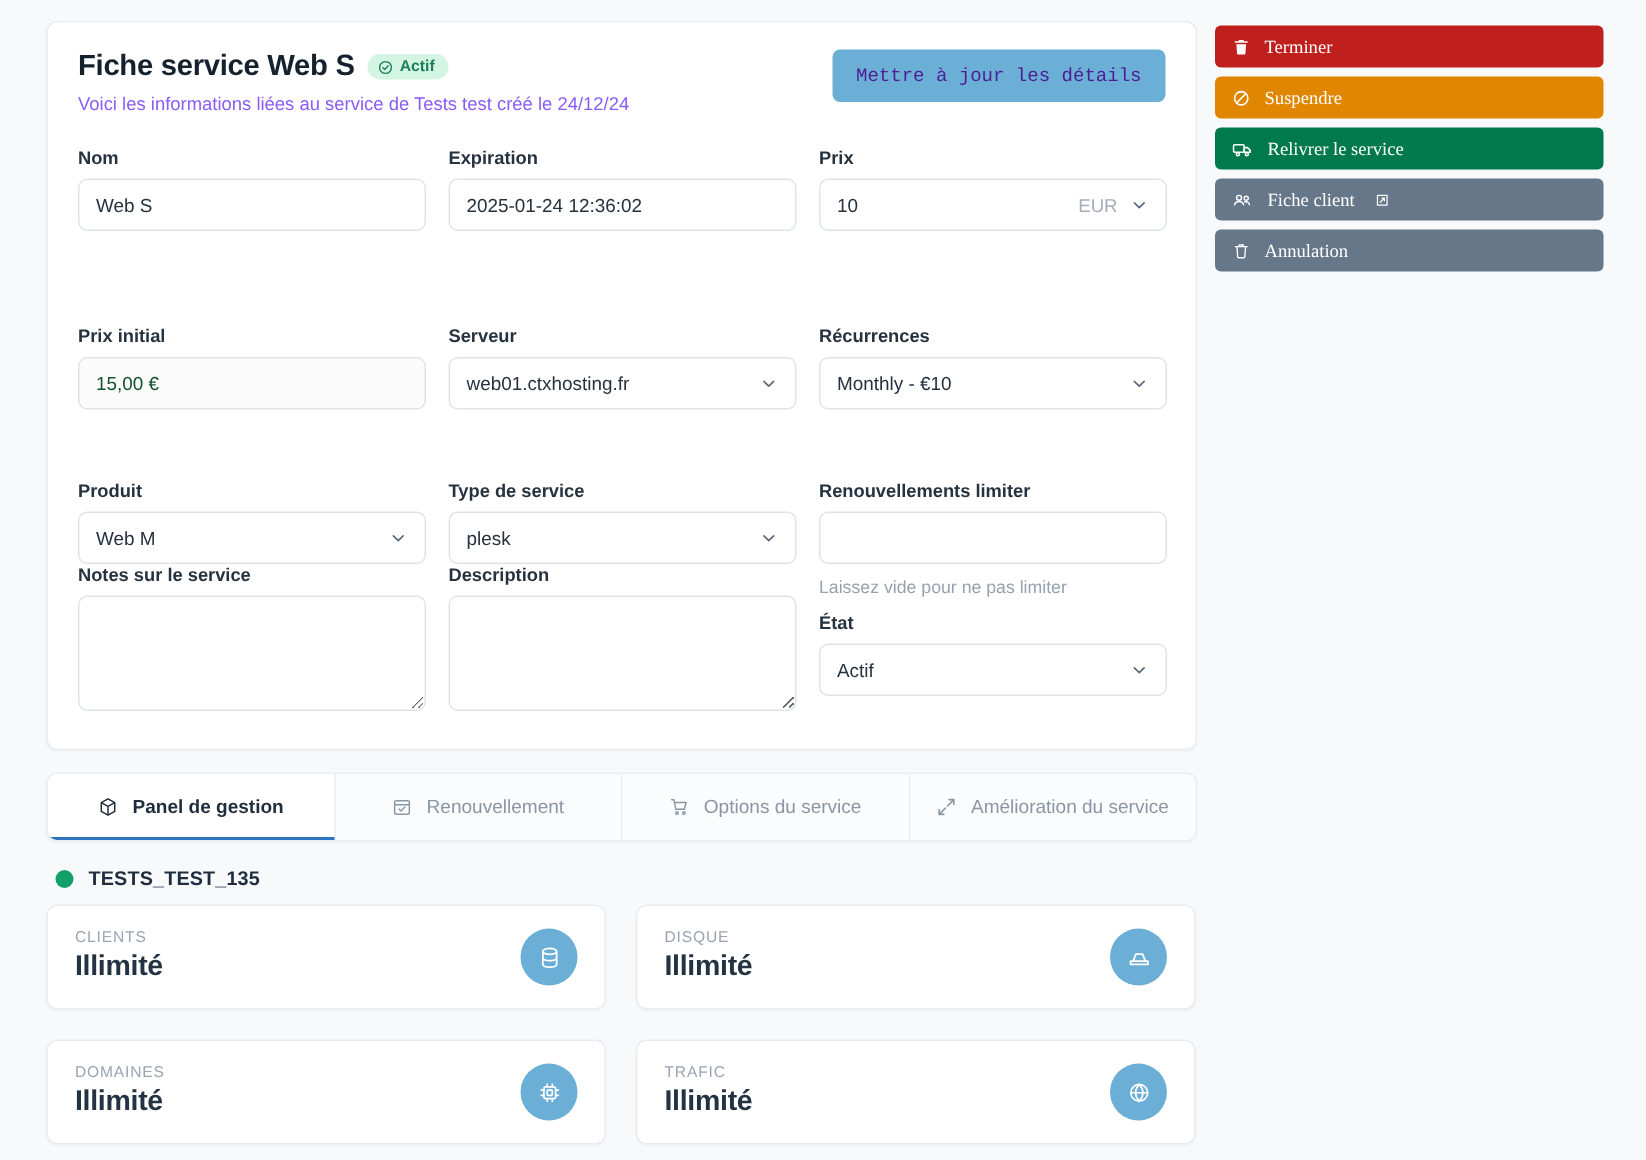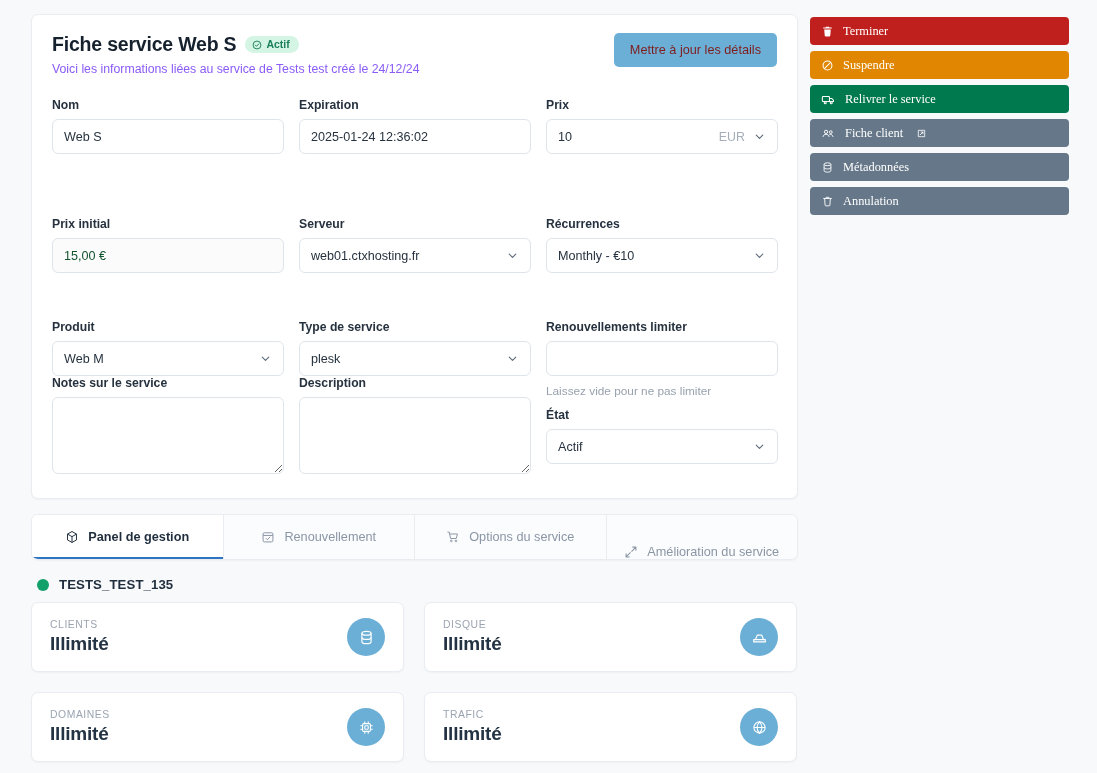--- a/index.html
+++ b/index.html
@@ -72,25 +72,25 @@
     line-height: 1;
   }
   .badge svg { display: block; }
   .subtitle {
     margin: 6px 0 0 0;
     font-size: 12.3px;
     color: #8b5cf6;
   }
   .btn-update {
     background: #6cafd6;
-    color: #7f1d1d;
+    color: #4c1d95;
     border: none;
     border-radius: 5px;
     font-size: 12.7px;
-    font-family: Liberation Sans, sans-serif;
+    font-family: Liberation Mono, monospace;
     padding: 10px 16px;
     cursor: pointer;
     white-space: nowrap;
   }
 
   
   .form-grid {
     display: grid;
     grid-template-columns: 232px 232px 232px;
     column-gap: 15px;
@@ -192,21 +192,21 @@
     justify-content: center;
     gap: 9px;
     height: 44px;
     font-size: 12.7px;
     color: #8b96a5;
     background: #fbfcfd;
     border-right: 1px solid #e9edf1;
     cursor: pointer;
     position: relative;
   }
-  .tab:last-child { border-right: none; align-items: flex-end; }
+  .tab:last-child { border-right: none; }
   .tab.active {
     background: #ffffff;
     color: #1f2d3d;
     font-weight: 700;
   }
   .tab.active::after {
     content: "";
     position: absolute;
     left: 0; right: 0; bottom: 0;
     height: 2px;
@@ -560,28 +560,20 @@
       </svg>
       <span class="lbl">Fiche client</span>
       <span class="ext">
         <svg width="11" height="11" viewBox="0 0 20 20" fill="none" stroke="currentColor" stroke-width="1.5">
           <path d="M4.2 4.2h11.6v11.6H4.2z" stroke-linejoin="round"></path>
           <path d="M7.6 12.4l5-5M9.4 7.4h3.2v3.2" stroke-linecap="round" stroke-linejoin="round"></path>
         </svg>
       </span>
     </button>
 
-    <button class="side-btn" style="background:#657788">
-      <svg width="13" height="13" viewBox="0 0 20 20" fill="none" stroke="currentColor" stroke-width="1.4">
-        <ellipse cx="10" cy="5" rx="5.2" ry="2.2"></ellipse>
-        <path d="M4.8 5v10c0 1.2 2.3 2.2 5.2 2.2s5.2-1 5.2-2.2V5"></path>
-        <path d="M4.8 10c0 1.2 2.3 2.2 5.2 2.2s5.2-1 5.2-2.2"></path>
-      </svg>
-      <span class="lbl">Métadonnées</span>
-    </button>
 
     <button class="side-btn" style="background:#657788">
       <svg width="13" height="13" viewBox="0 0 20 20" fill="none" stroke="currentColor" stroke-width="1.4">
         <path d="M4 5.3h12M8 5.3V3.6h4v1.7" stroke-linecap="round"></path>
         <path d="M5.6 5.3l.7 10.3c.04.6.54 1.05 1.14 1.05h5.12c.6 0 1.1-.45 1.14-1.05l.7-10.3" stroke-linejoin="round"></path>
       </svg>
       <span class="lbl">Annulation</span>
     </button>
 
   </div>

